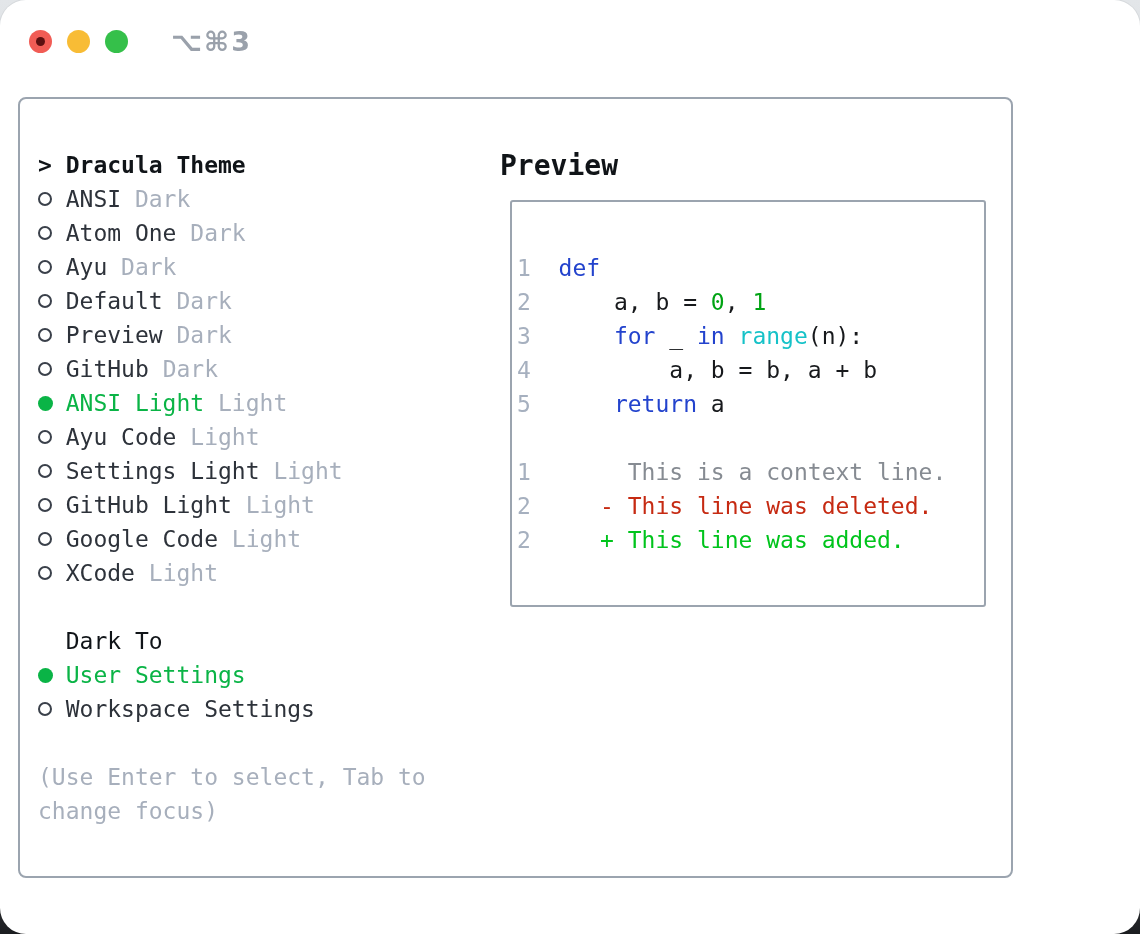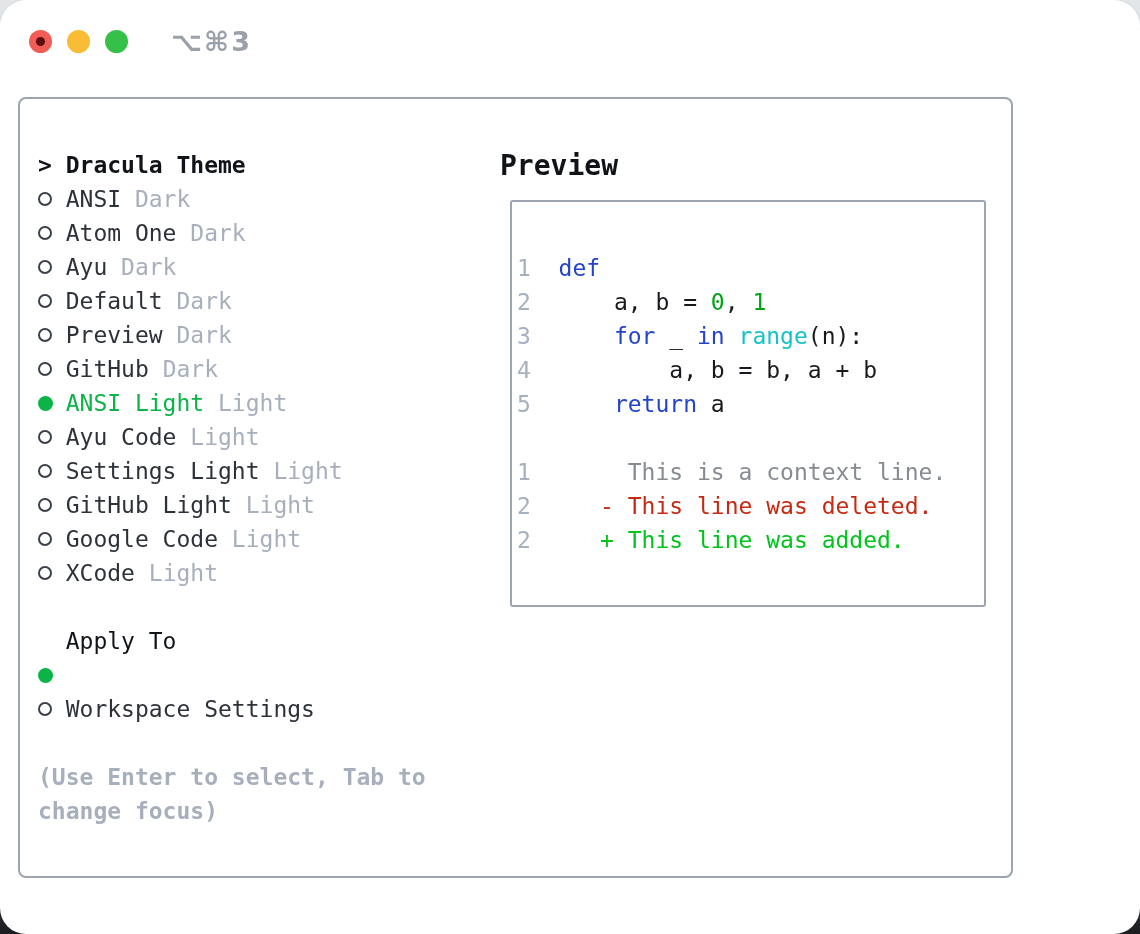--- a/index.html
+++ b/index.html
@@ -29,21 +29,21 @@
   .left-col{position:absolute;left:18px;top:49px;}
   .row{height:34px;display:flex;align-items:center;white-space:pre;font-size:23px;color:var(--text-primary);}
   .marker{width:2ch;flex:none;display:flex;align-items:center;}
   .prefix{font-weight:bold;color:var(--text-heading);display:inline-block;}
   .heading{font-weight:bold;color:var(--text-heading);}
   .apply-heading{color:var(--text-heading);}
   .radio{width:14px;height:14px;border:2px solid #3a404a;border-radius:50%;box-sizing:border-box;}
   .radio.sel{width:15px;height:15px;border:none;background:var(--green-selection);}
   .sel-label{color:var(--green-selection);}
   .variant{margin-left:1ch;color:var(--text-muted);}
-  .hint{color:var(--text-muted);font-weight:bold;}
+  .hint{color:var(--text-muted);}
   .spacer{height:34px;}
   
   .preview-title{
     position:absolute;left:480px;top:49px;height:34px;display:flex;align-items:center;
     font-size:28px;font-weight:bold;color:var(--text-heading);
   }
   .preview-box{
     position:absolute;left:490px;top:101px;width:476px;height:407px;
     border:2px solid var(--panel-border);border-radius:3px;box-sizing:border-box;
     padding:49px 0 0 5px;background:#fff;overflow:hidden;
@@ -90,25 +90,25 @@
           <div class="row"><span class="marker"><span class="radio"></span></span><span>Settings Light</span><span class="variant">Light</span></div>
           <div class="row"><span class="marker"><span class="radio"></span></span><span>GitHub Light</span><span class="variant">Light</span></div>
           <div class="row"><span class="marker"><span class="radio"></span></span><span>Google Code</span><span class="variant">Light</span></div>
           <div class="row"><span class="marker"><span class="radio"></span></span><span>XCode</span><span class="variant">Light</span></div>
         </div>
 
       <div class="row spacer"></div>
 
       <div class="row">
         <span class="marker"></span>
-        <span class="apply-heading">Apply To</span>
+        <span class="apply-heading">Dark To</span>
       </div>
 
       <div id="apply-list">
-          <div class="row"><span class="marker"><span class="radio sel"></span></span></div>
+          <div class="row"><span class="marker"><span class="radio sel"></span></span><span class="sel-label">User Settings</span></div>
           <div class="row"><span class="marker"><span class="radio"></span></span><span>Workspace Settings</span></div>
         </div>
 
       <div class="row spacer"></div>
 
       <div class="row hint">(Use Enter to select, Tab to</div>
       <div class="row hint">change focus)</div>
     </div>
 
     <div class="preview-title">Preview</div>

